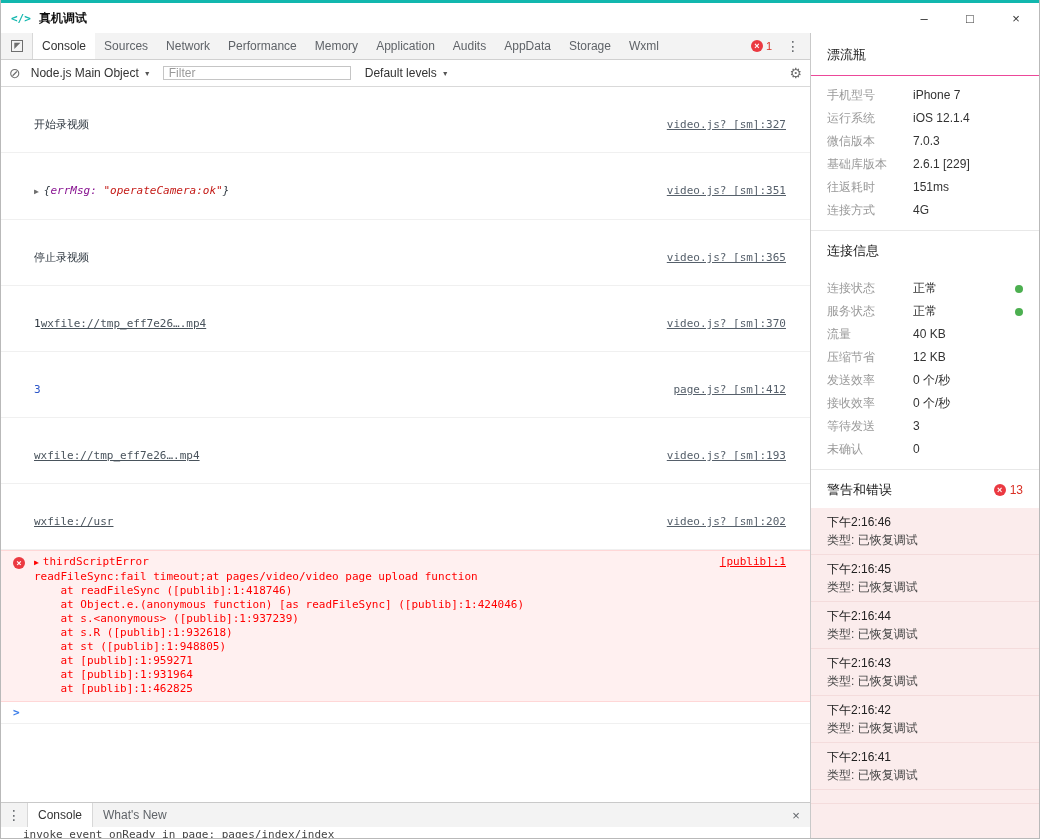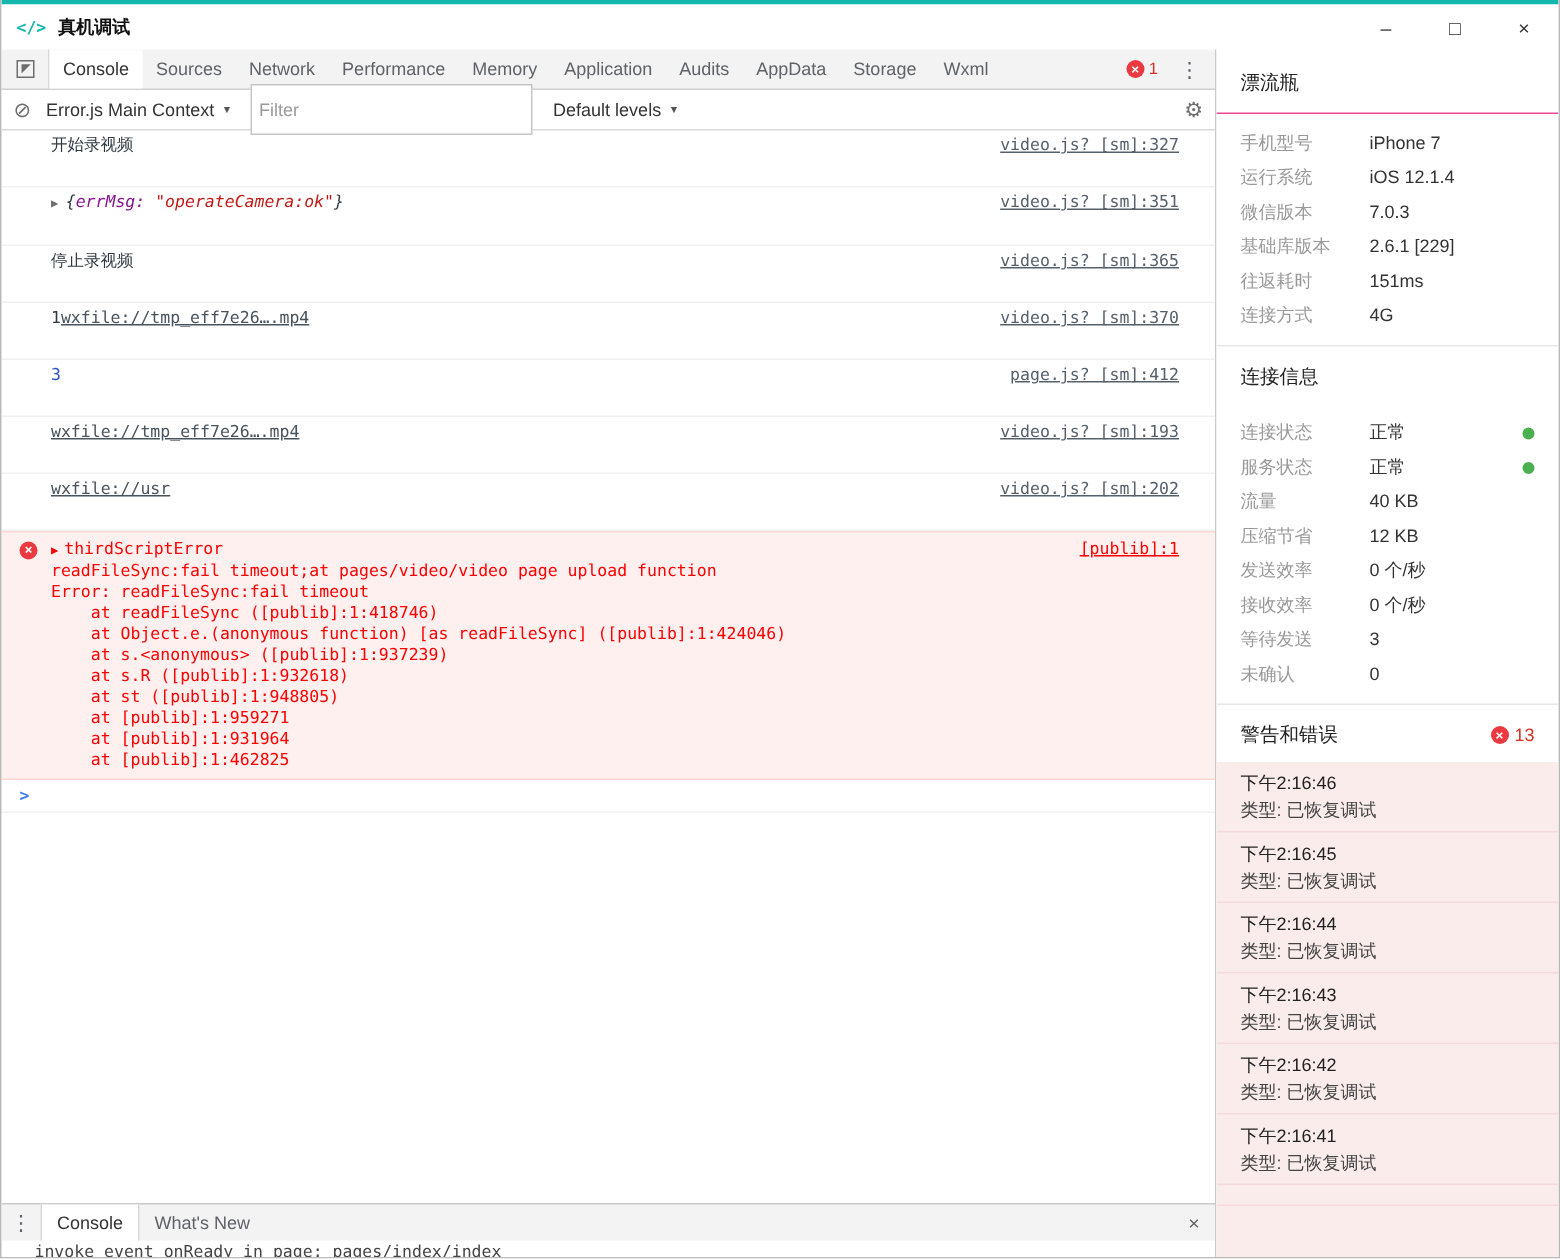--- a/index.html
+++ b/index.html
@@ -19,25 +19,25 @@
   .tab { padding: 0 9px; display: flex; align-items: center; white-space: nowrap; }
   .tab.active { background: #fff; color: #333; }
   .tabbar-right { margin-left: auto; display: flex; align-items: center; padding-right: 4px; }
   .err-badge { display: flex; align-items: center; gap: 3px; color: #d93025; font-size: 11px; margin-right: 8px; }
   .err-circle { width: 12px; height: 12px; border-radius: 50%; background: #eb3941; color: #fff; font-size: 9px; font-weight: bold; display: flex; align-items: center; justify-content: center; line-height: 1; flex: none; }
   .kebab { color: #5f6368; font-size: 14px; padding: 0 6px; }
   .toolbar { height: 27px; flex: none; background: #fff; border-bottom: 1px solid #d9d9d9; display: flex; align-items: center; padding: 0 8px; font-size: 12px; color: #333; }
   .clear-icon { color: #6e6e6e; font-size: 14px; margin-right: 10px; }
   .dropdown { display: flex; align-items: center; gap: 5px; margin-right: 12px; white-space: nowrap; }
   .caret { font-size: 7px; color: #555; }
-  .filter-input { width: 188px; height: 34px; border: 1px solid #c5c5c5; font-size: 12px; padding: 0 5px; color: #333; margin-right: 14px; font-family: inherit; }
+  .filter-input { width: 188px; height: 14px; border: 1px solid #c5c5c5; font-size: 12px; padding: 0 5px; color: #333; margin-right: 14px; font-family: inherit; }
   .filter-input::placeholder { color: #9a9a9a; }
   .gear { margin-left: auto; color: #6e6e6e; font-size: 14px; }
   .console-area { flex: 1; min-height: 0; overflow: hidden; display: flex; flex-direction: column; font-family: "DejaVu Sans Mono", "Liberation Mono", monospace; font-size: 11px; color: #303942; }
-  .crow { flex: none; border-bottom: 1px solid #f0f0f0; padding: 3px 24px 20px 33px; display: flex; align-items: baseline; line-height: 14px; }
+  .crow { flex: none; border-bottom: 1px solid #f0f0f0; padding: 3px 24px 20px 33px; display: flex; align-items: baseline; line-height: 14px; margin-top: 28px; }
   .msg { flex: 1; min-width: 0; }
   .src-link { margin-left: 12px; white-space: nowrap; color: #56606b; text-decoration: underline; }
   .tri { color: #6e6e6e; font-size: 8px; margin-right: 5px; }
   .obj-preview { font-style: italic; }
   .okey { color: #881391; }
   .oval { color: #c41a16; }
   .auto-link { color: #49535c; text-decoration: underline; }
   .num-blue { color: #2b55c8; }
   .error-block { flex: none; position: relative; background: #fff0f0; border-top: 1px solid #ffd7d7; border-bottom: 1px solid #ffd7d7; padding: 4px 24px 5px 33px; color: #ff0000; line-height: 14px; }
   .error-block .err-circle { position: absolute; left: 12px; top: 6px; }
@@ -108,21 +108,21 @@
             <span class="err-circle">×</span>
             <span>1</span>
           </div>
           <div class="kebab">⋮</div>
         </div>
       </div>
 
       <div class="toolbar">
         <span class="clear-icon">⊘</span>
         <div class="dropdown">
-          <span>Error.js Main Context</span>
+          <span>Node.js Main Object</span>
           <span class="caret">▼</span>
         </div>
         <input class="filter-input" placeholder="Filter" style="">
         <div class="dropdown">
           <span>Default levels</span>
           <span class="caret">▼</span>
         </div>
         <span class="gear">⚙</span>
       </div>
 
@@ -166,21 +166,20 @@
         </div>
 
         <div class="error-block">
           <span class="err-circle">×</span>
           <div class="error-head">
             <span class="tri-red">▶</span>
             <span class="error-title">thirdScriptError</span>
             <span class="error-src">[publib]:1</span>
           </div>
           <div class="error-line">readFileSync:fail timeout;at pages/video/video page upload function</div>
-          <div class="error-line">Error: readFileSync:fail timeout</div>
           <div class="error-line">    at readFileSync ([publib]:1:418746)</div>
           <div class="error-line">    at Object.e.(anonymous function) [as readFileSync] ([publib]:1:424046)</div>
           <div class="error-line">    at s.&lt;anonymous&gt; ([publib]:1:937239)</div>
           <div class="error-line">    at s.R ([publib]:1:932618)</div>
           <div class="error-line">    at st ([publib]:1:948805)</div>
           <div class="error-line">    at [publib]:1:959271</div>
           <div class="error-line">    at [publib]:1:931964</div>
           <div class="error-line">    at [publib]:1:462825</div>
         </div>
 

